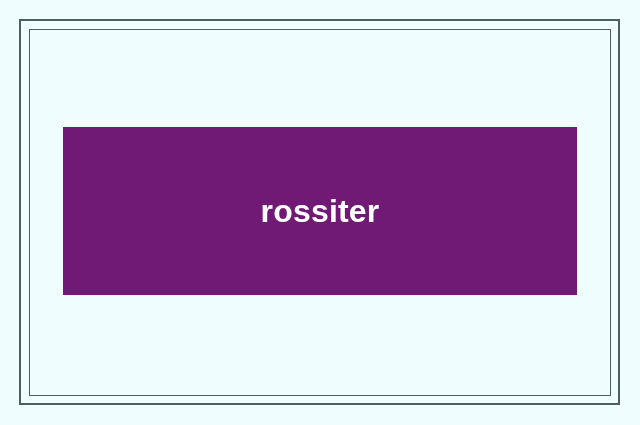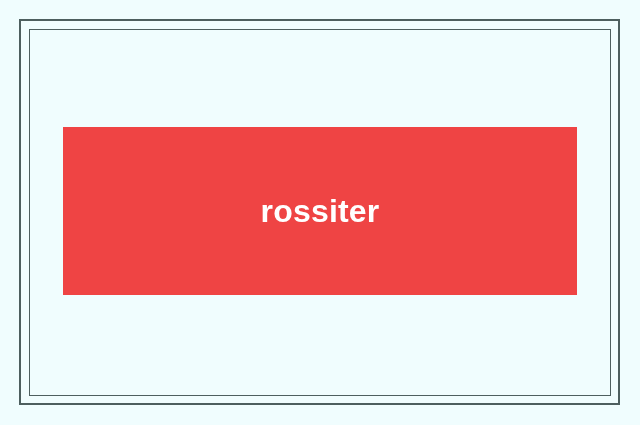--- a/index.html
+++ b/index.html
@@ -49,21 +49,21 @@
     background: transparent;
   }
 
   
   .placeholder-block {
     position: absolute;
     left: 63px;
     top: 127px;
     width: 514px;
     height: 168px;
-    background: #ef4444;
+    background: #701a75;
     display: flex;
     align-items: center;
     justify-content: center;
     box-sizing: border-box;
   }
 
   .placeholder-label {
     color: #ffffff;
     font-family: "Liberation Sans", sans-serif;
     font-size: 32px;

